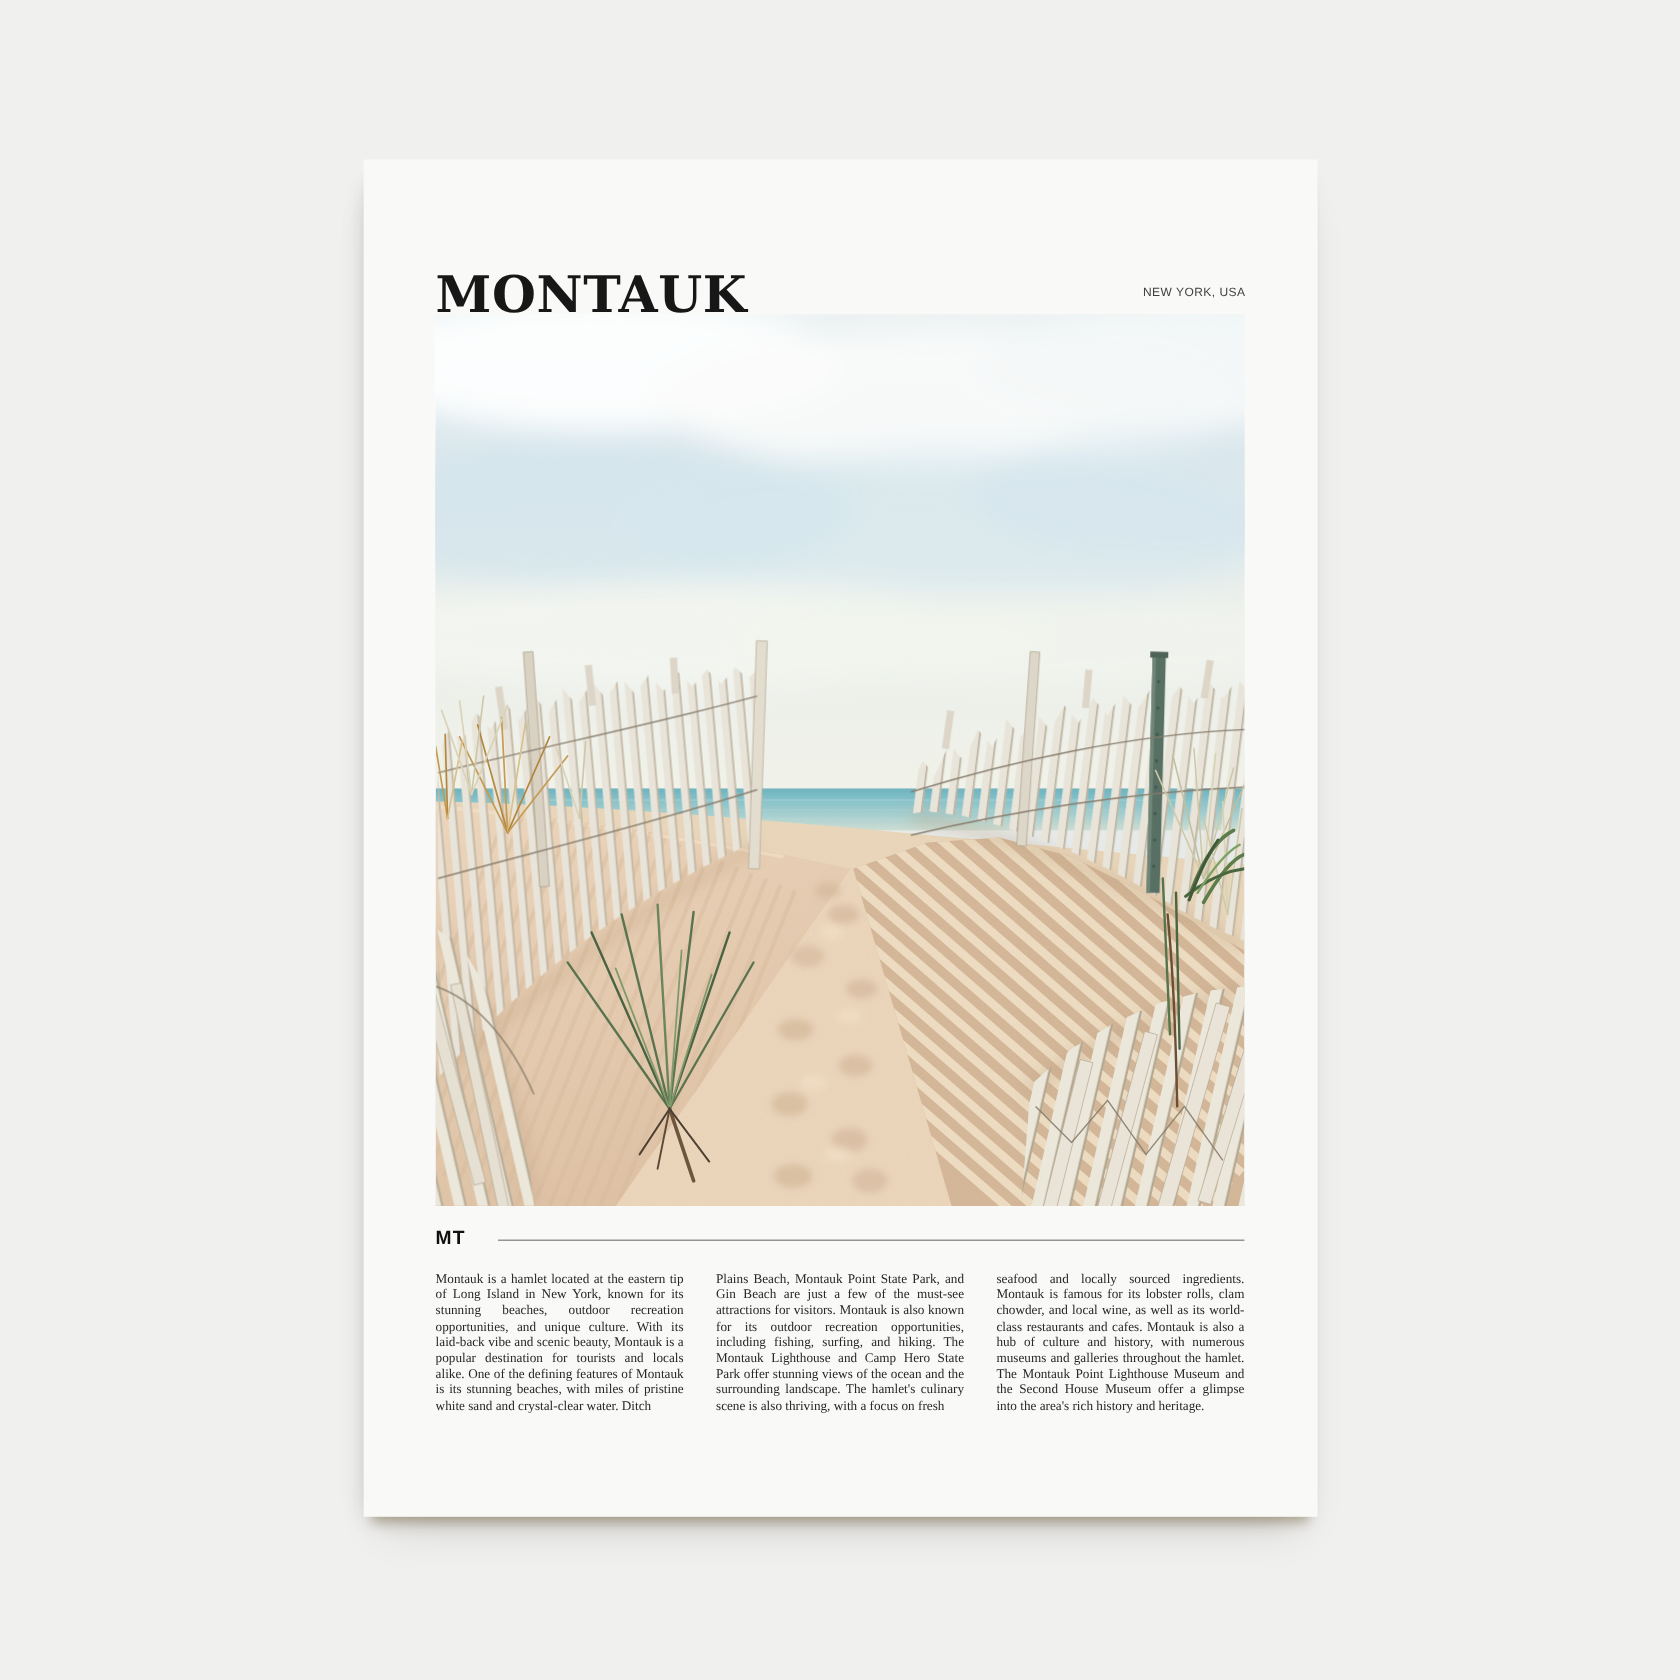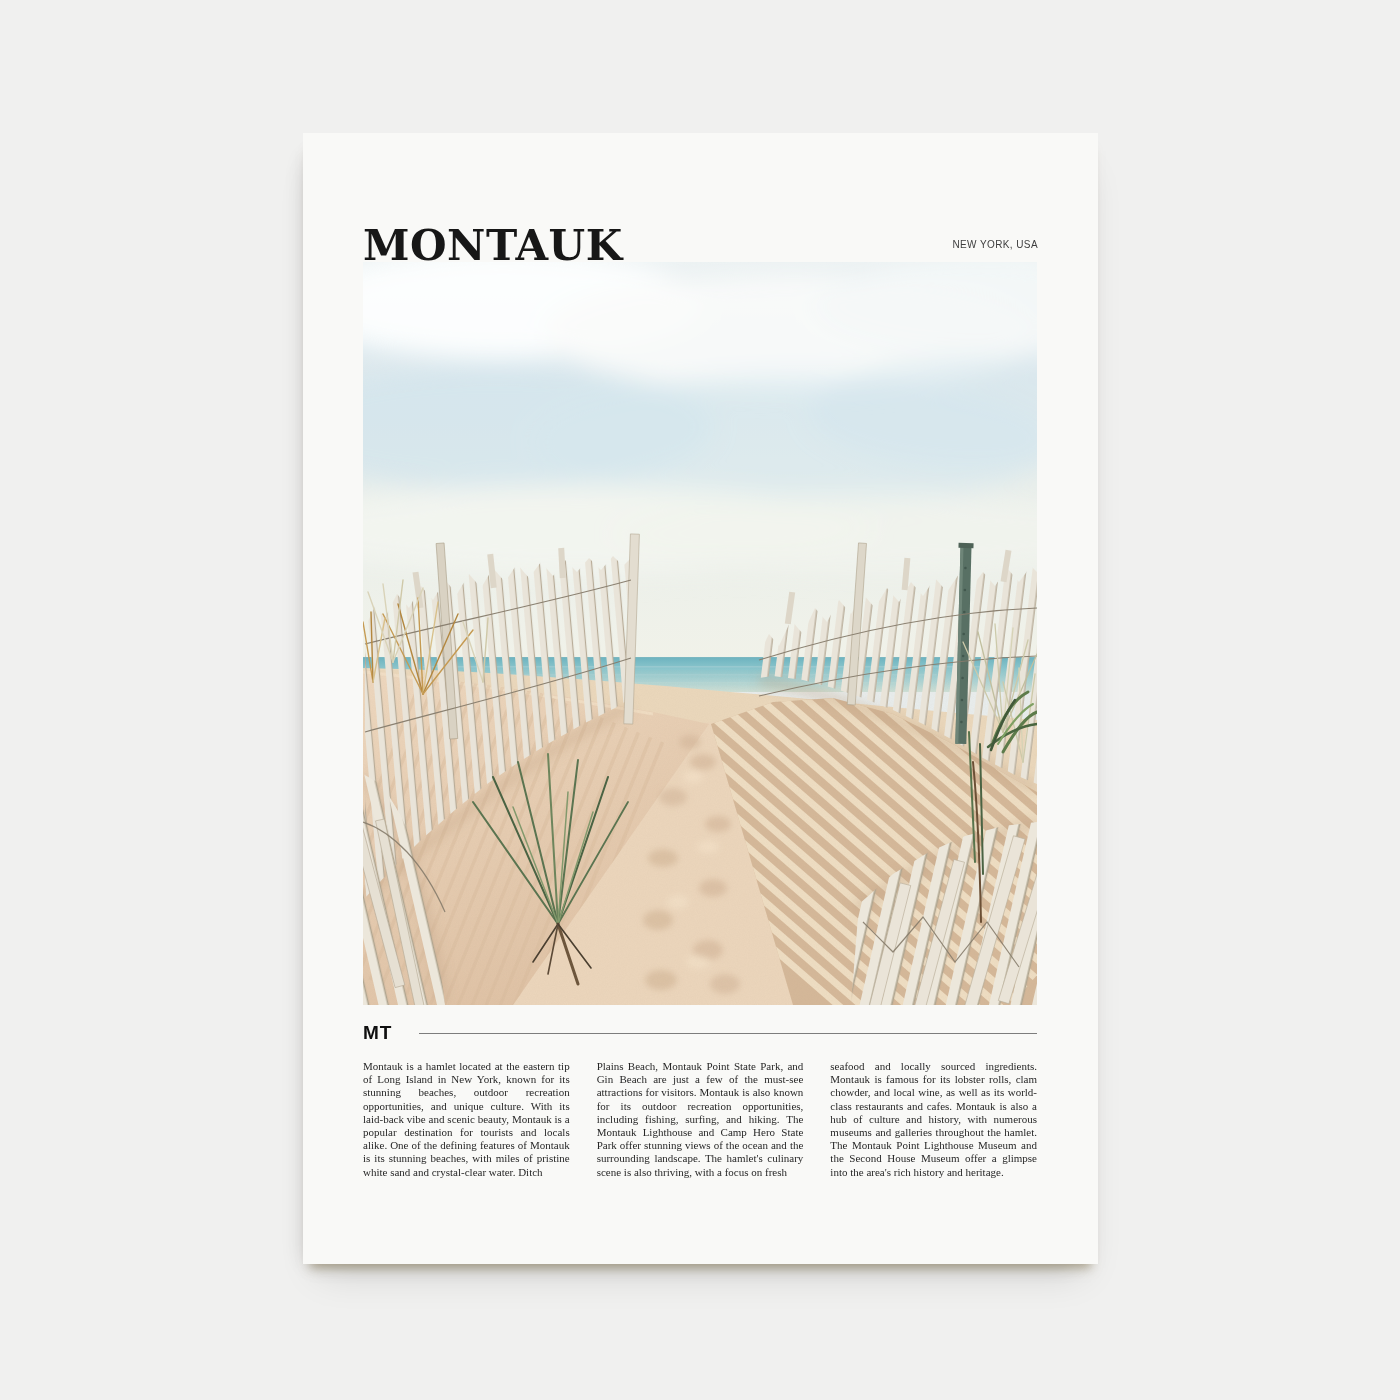--- a/index.html
+++ b/index.html
@@ -16,21 +16,21 @@
     font-family:"DejaVu Serif","Liberation Serif",serif;
     font-weight:700;font-size:42px;letter-spacing:.5px;color:#171717;line-height:1.1;
   }
   .location{
     font-family:"Liberation Sans",sans-serif;font-size:10px;color:#3e3e3e;
     letter-spacing:.4px;padding-bottom:3px;
   }
   .photo{position:absolute;left:60px;top:129px;width:674px;height:743px;overflow:hidden;background:#e9eeee;}
   .photo svg{display:block;}
   .mt-row{position:absolute;left:60px;top:891px;width:674px;height:18px;display:flex;align-items:center;}
-  .mt-label{font-family:"Liberation Sans",sans-serif;font-weight:700;font-size:19px;letter-spacing:1px;color:#101010;}
+  .mt-label{font-family:"Liberation Sans",sans-serif;font-weight:700;font-size:16px;letter-spacing:1px;color:#101010;}
   .divider{flex:1;height:1px;background:#7d7d7d;margin-left:27px;}
   .columns{position:absolute;left:60px;top:927px;width:674px;display:flex;gap:27px;}
   .col{
     flex:1;font-family:"Liberation Serif",serif;font-size:11px;line-height:13.2px;
     color:#272727;text-align:justify;
   }
 </style>
 </head>
 <body>
 

